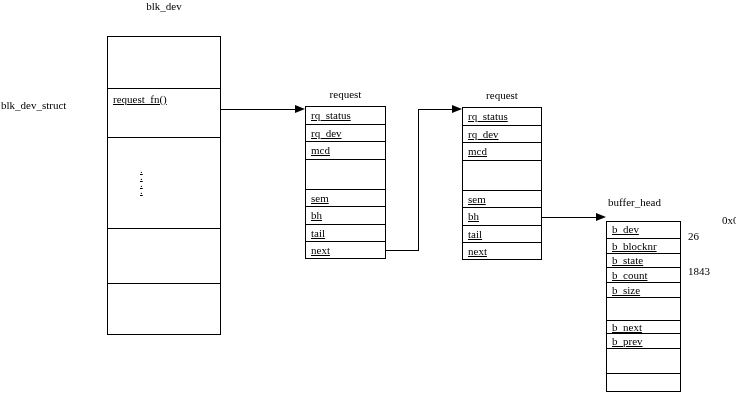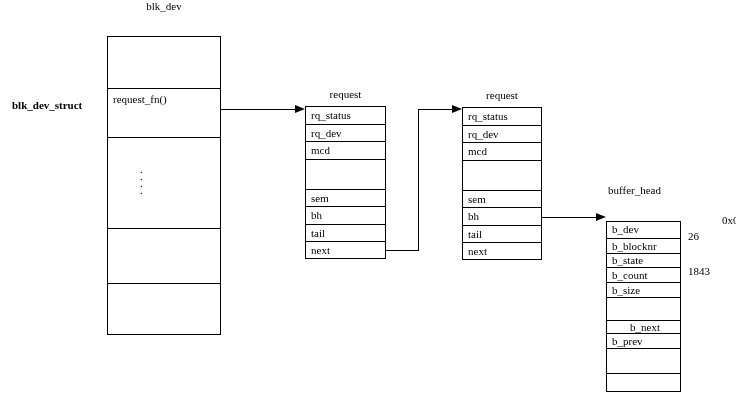--- a/index.html
+++ b/index.html
@@ -32,20 +32,21 @@
     display: flex;
     flex-direction: column;
     background: #ffffff;
   }
   .cell {
     box-sizing: border-box;
     border-bottom: 1px solid #000000;
     padding: 2px 2px 0 5px;
     line-height: 13px;
     overflow: hidden;
+    text-decoration: underline;
   }
   .cell.last {
     flex: 1;
     border-bottom: none;
   }
   
   .bd-c1 { height: 52px; }
   .bd-c2 { height: 49px; padding-top: 4px; }
   .bd-c3 { height: 91px; padding: 28px 0 0 32px; }
   .bd-c4 { height: 55px; }
@@ -57,21 +58,21 @@
   .rq-r5 { height: 17px; }
   .rq-r6 { height: 18px; }
   .rq-r7 { height: 17px; }
   
   .bh-r1 { height: 17px; padding-top: 1px; }
   .bh-r2 { height: 15px; padding-top: 1px; }
   .bh-r3 { height: 14px; padding-top: 0; }
   .bh-r4 { height: 15px; padding-top: 1px; }
   .bh-r5 { height: 15px; padding-top: 1px; }
   .bh-r6 { height: 23px; }
-  .bh-r7 { height: 13px; padding-top: 0; text-align: center; }
+  .bh-r7 { height: 13px; padding-top: 0; }
   .bh-r8 { height: 15px; padding-top: 1px; }
   .bh-r9 { height: 25px; }
   .bh-r10 { padding-top: 2px; }
 
   .dot {
     display: block;
     line-height: 7px;
     font-size: 11px;
   }
 
@@ -89,25 +90,25 @@
     border-top: 4px solid transparent;
     border-bottom: 4px solid transparent;
     border-left: 10px solid #000000;
   }
 </style>
 </head>
 <body>
 
 <div class="canvas">
 
-  <div class="lbl" style="left:12px; top:99px;font-weight:bold;">blk_dev_struct</div>
+  <div class="lbl" style="left:1px; top:99px;">blk_dev_struct</div>
   <div class="lbl ctr" style="left:107px; top:0; width:114px;">blk_dev</div>
   <div class="lbl ctr" style="left:305px; top:88px; width:81px;">request</div>
   <div class="lbl ctr" style="left:462px; top:89px; width:80px;">request</div>
-  <div class="lbl" style="left:608px; top:184px;">buffer_head</div>
+  <div class="lbl" style="left:608px; top:196px;">buffer_head</div>
 
   <div class="sbox" style="left:107px; top:36px; width:114px; height:299px;">
     <div class="cell bd-c1"></div>
     <div class="cell bd-c2">
       <div>request_fn()</div>
     </div>
     <div class="cell bd-c3">
       <span class="dot">.</span>
       <span class="dot">.</span>
       <span class="dot">.</span>

